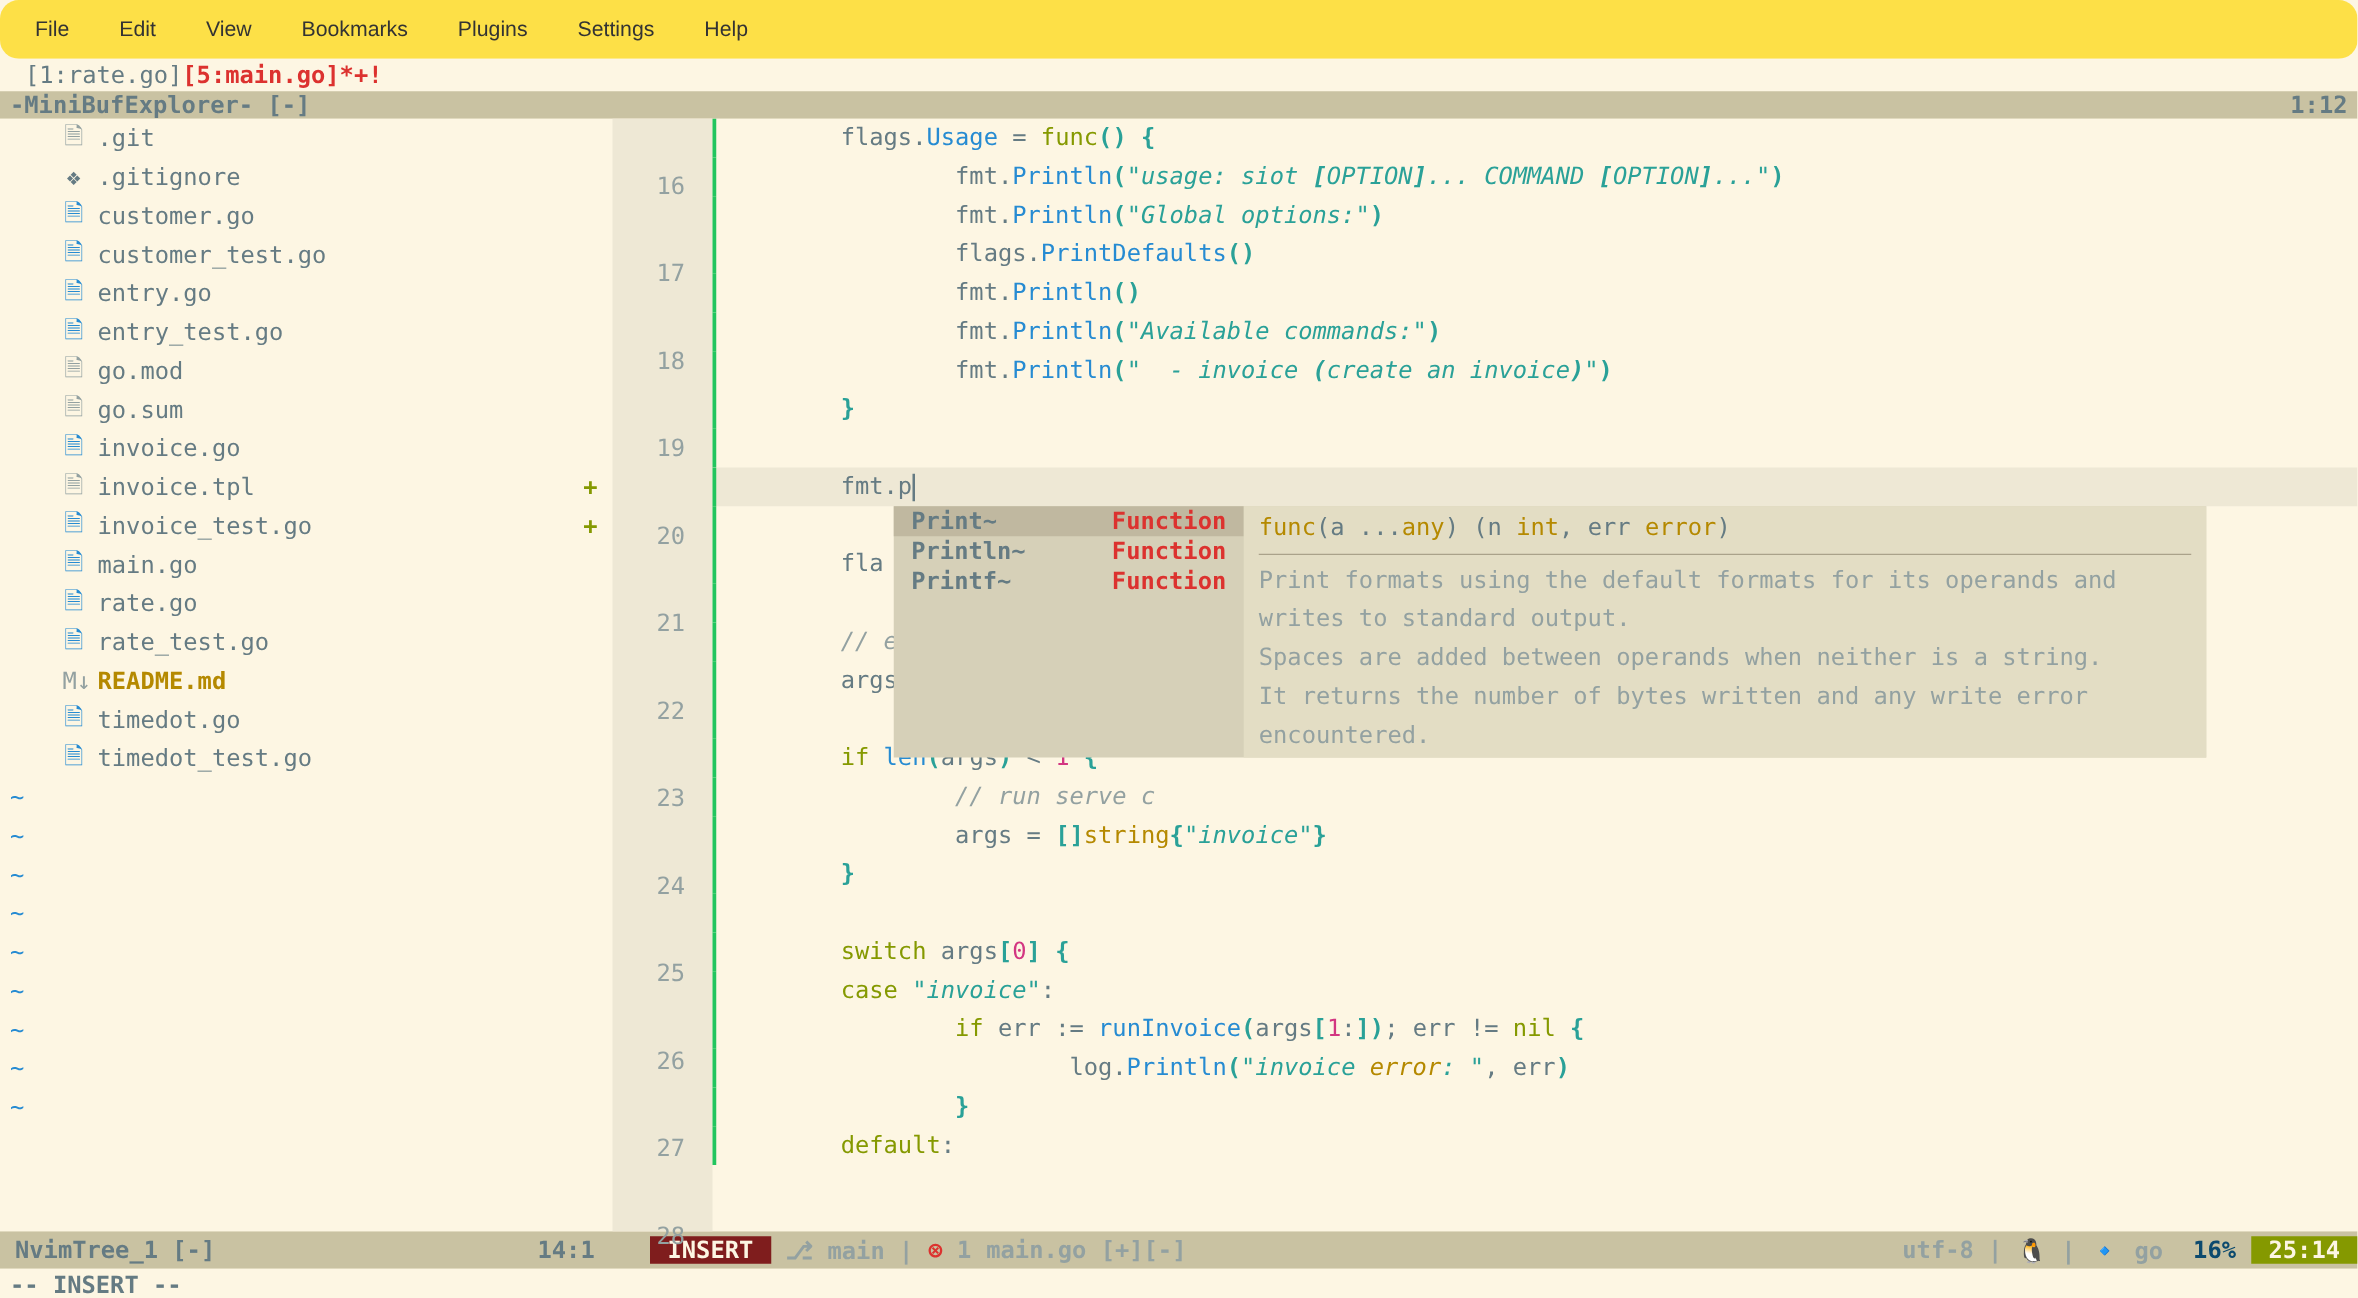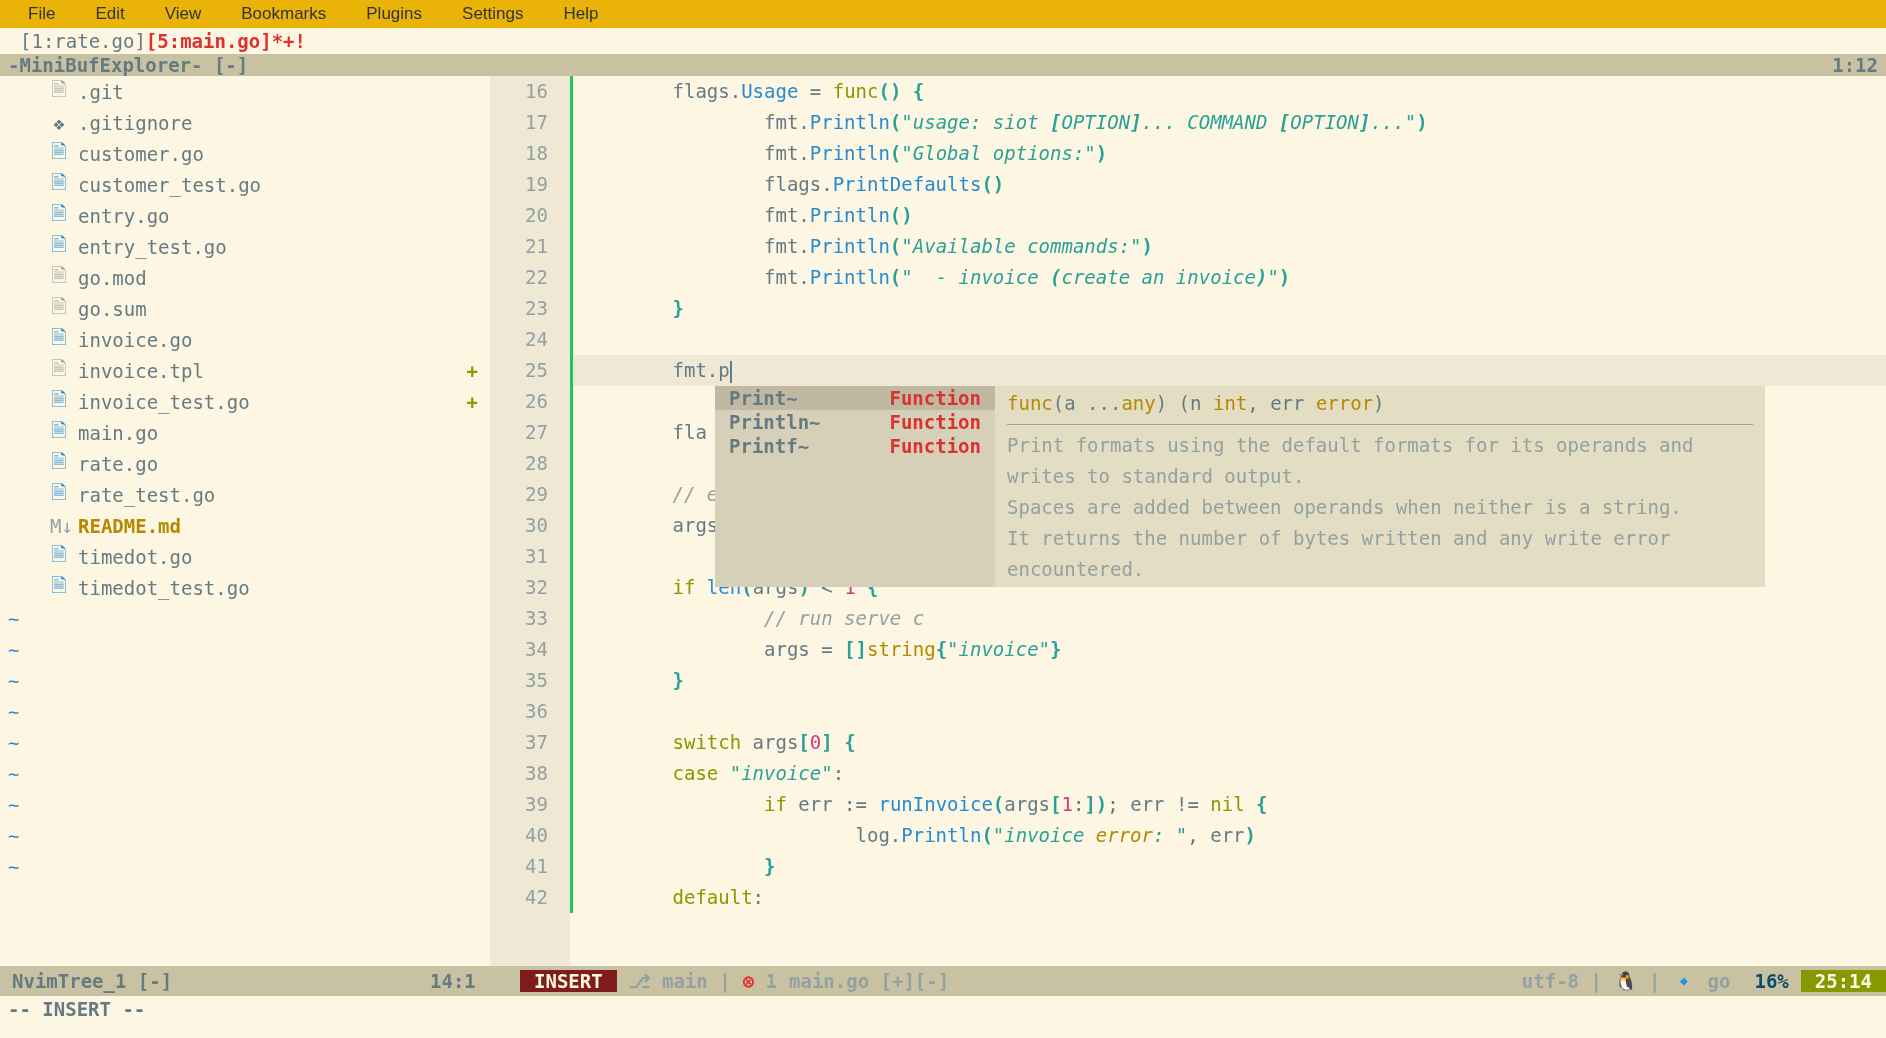--- a/index.html
+++ b/index.html
@@ -1,34 +1,34 @@
 <!DOCTYPE html>
 <html><head>
 <meta charset="utf-8">
 <style>
 * { margin:0; padding:0; box-sizing:border-box; }
 body { font-family:'DejaVu Sans Mono','Consolas',monospace; font-size:19px; background:#fdf6e3; color:#657b83; overflow:hidden; width:1886px; height:1038px; }
-.menubar { background:#eab308; height:28px; display:flex; align-items:center; padding:0 8px; font-family:sans-serif; font-size:17px; color:#333; }
+.menubar { background:#fde047; height:47px; display:flex; align-items:center; padding:0 8px; font-family:sans-serif; font-size:17px; color:#333;border-radius:15px; }
 .menubar span { padding:0 20px; cursor:pointer; }
 .bufexp-tabs { background:#fdf6e3; padding:2px 20px; font-size:19px; }
 .bufexp-tabs .tab1 { color:#657b83; }
 .bufexp-tabs .tab2 { color:#dc322f; font-weight:bold; }
 .bufexp-bar { background:#c9c2a2; color:#657b83; padding:0 8px; display:flex; justify-content:space-between; font-weight:bold; }
 .main { display:flex; height:890px; }
 .tree { width:490px; background:#fdf6e3; padding-left:50px; position:relative; }
 .tree-row { height:31px; display:flex; align-items:center; gap:10px; }
 .tree-icon { width:18px; display:inline-block; text-align:center; }
 .ic-folder{color:#93a1a1;} .ic-file{color:#93a1a1;} .ic-go{color:#268bd2;} .ic-md{color:#93a1a1;} .ic-diamond{color:#657b83;}
 .tree-name { color:#657b83; }
 .tree-name.readme { color:#b58900; font-weight:bold; }
 .tree-git { position:absolute; right:12px; color:#859900; font-weight:bold; }
 .tree-tilde { color:#268bd2; padding-left:0; margin-left:-42px;}
 .editor { flex:1; background:#fdf6e3; position:relative; display:flex; }
 .gutter { width:70px; text-align:right; color:#93a1a1; padding-right:12px; background:#eee8d5; }
-.gutter .ln{height:31px;line-height:31px;}
+.gutter .ln{height:31px;line-height:31px;margin-top:39px;}
 .code { flex:1; position:relative; }
 .code-line { height:31px; line-height:31px; white-space:pre; padding-left:8px; border-left:3px solid #22c55e; }
 .fold-col { width:10px; background:#eee8d5; }
 .c-kw{color:#859900;} .c-fn{color:#268bd2;} .c-str{color:#2aa198;font-style:italic;} .c-pn{color:#657b83;} .c-type{color:#b58900;} .c-br{color:#2aa198;font-weight:bold;} .c-num{color:#d33682;} .c-cm{color:#93a1a1;font-style:italic;} .c-hl{background:#eee8d5;}
 .popup { position:absolute; top:310px; left:145px; background:#d6d0b8; display:flex; box-shadow:0 0 0 0; z-index:5; }
 .pm-list { width:280px;font-weight:bold; }
 .pm-row { display:flex; padding:1px 14px; gap:20px; justify-content:space-between;}
 .pm-row.sel { background:#c0b8a0;}
 .pm-name{color:#657b83;} .pm-kind{color:#dc322f;}
 .pm-doc { width:770px; background:#e3ddc4; color:#93a1a1; padding:2px 12px; line-height:31px; }

